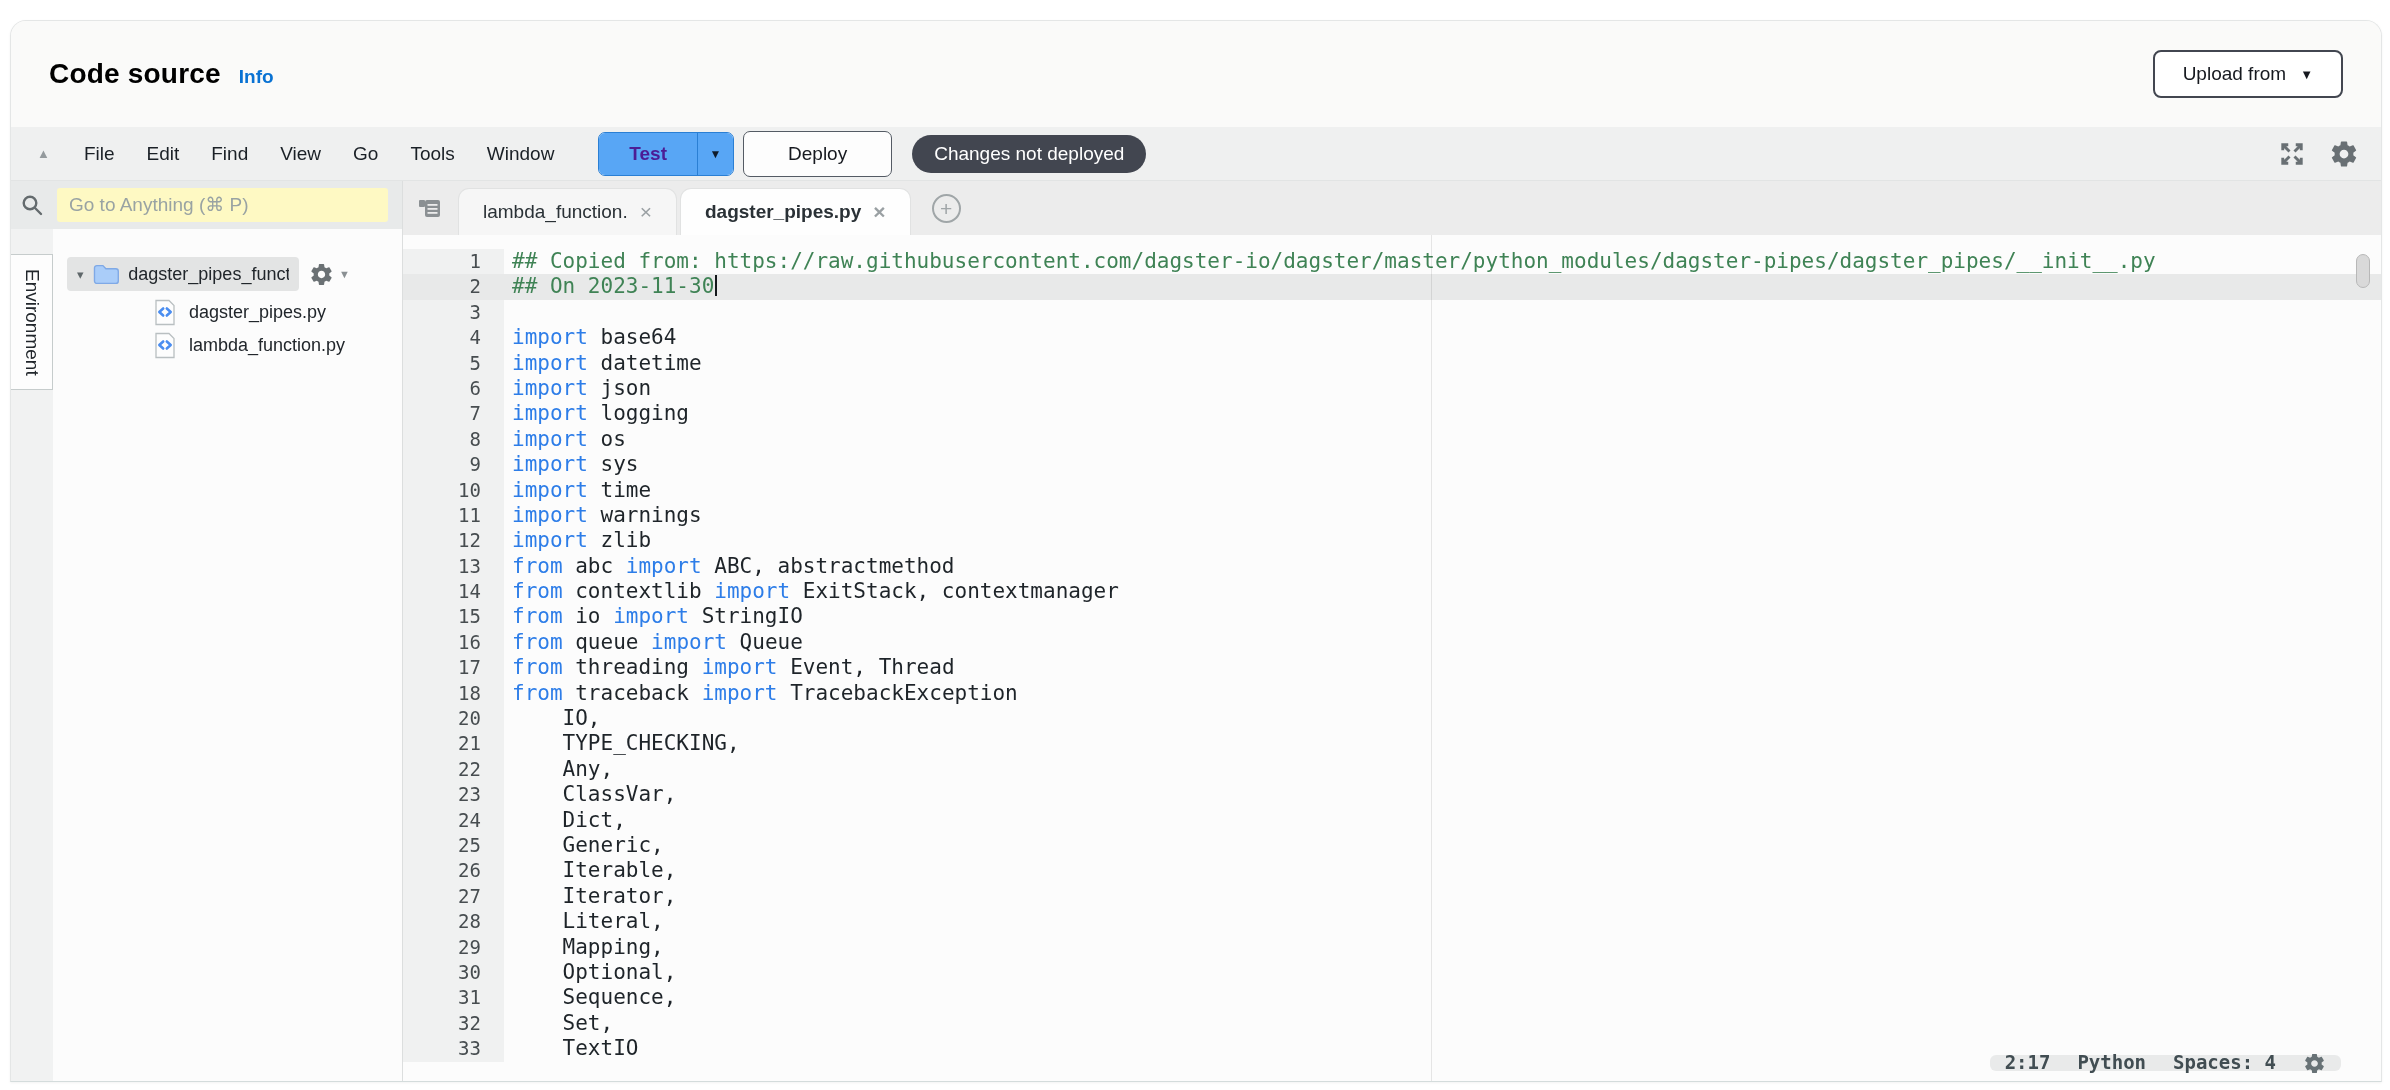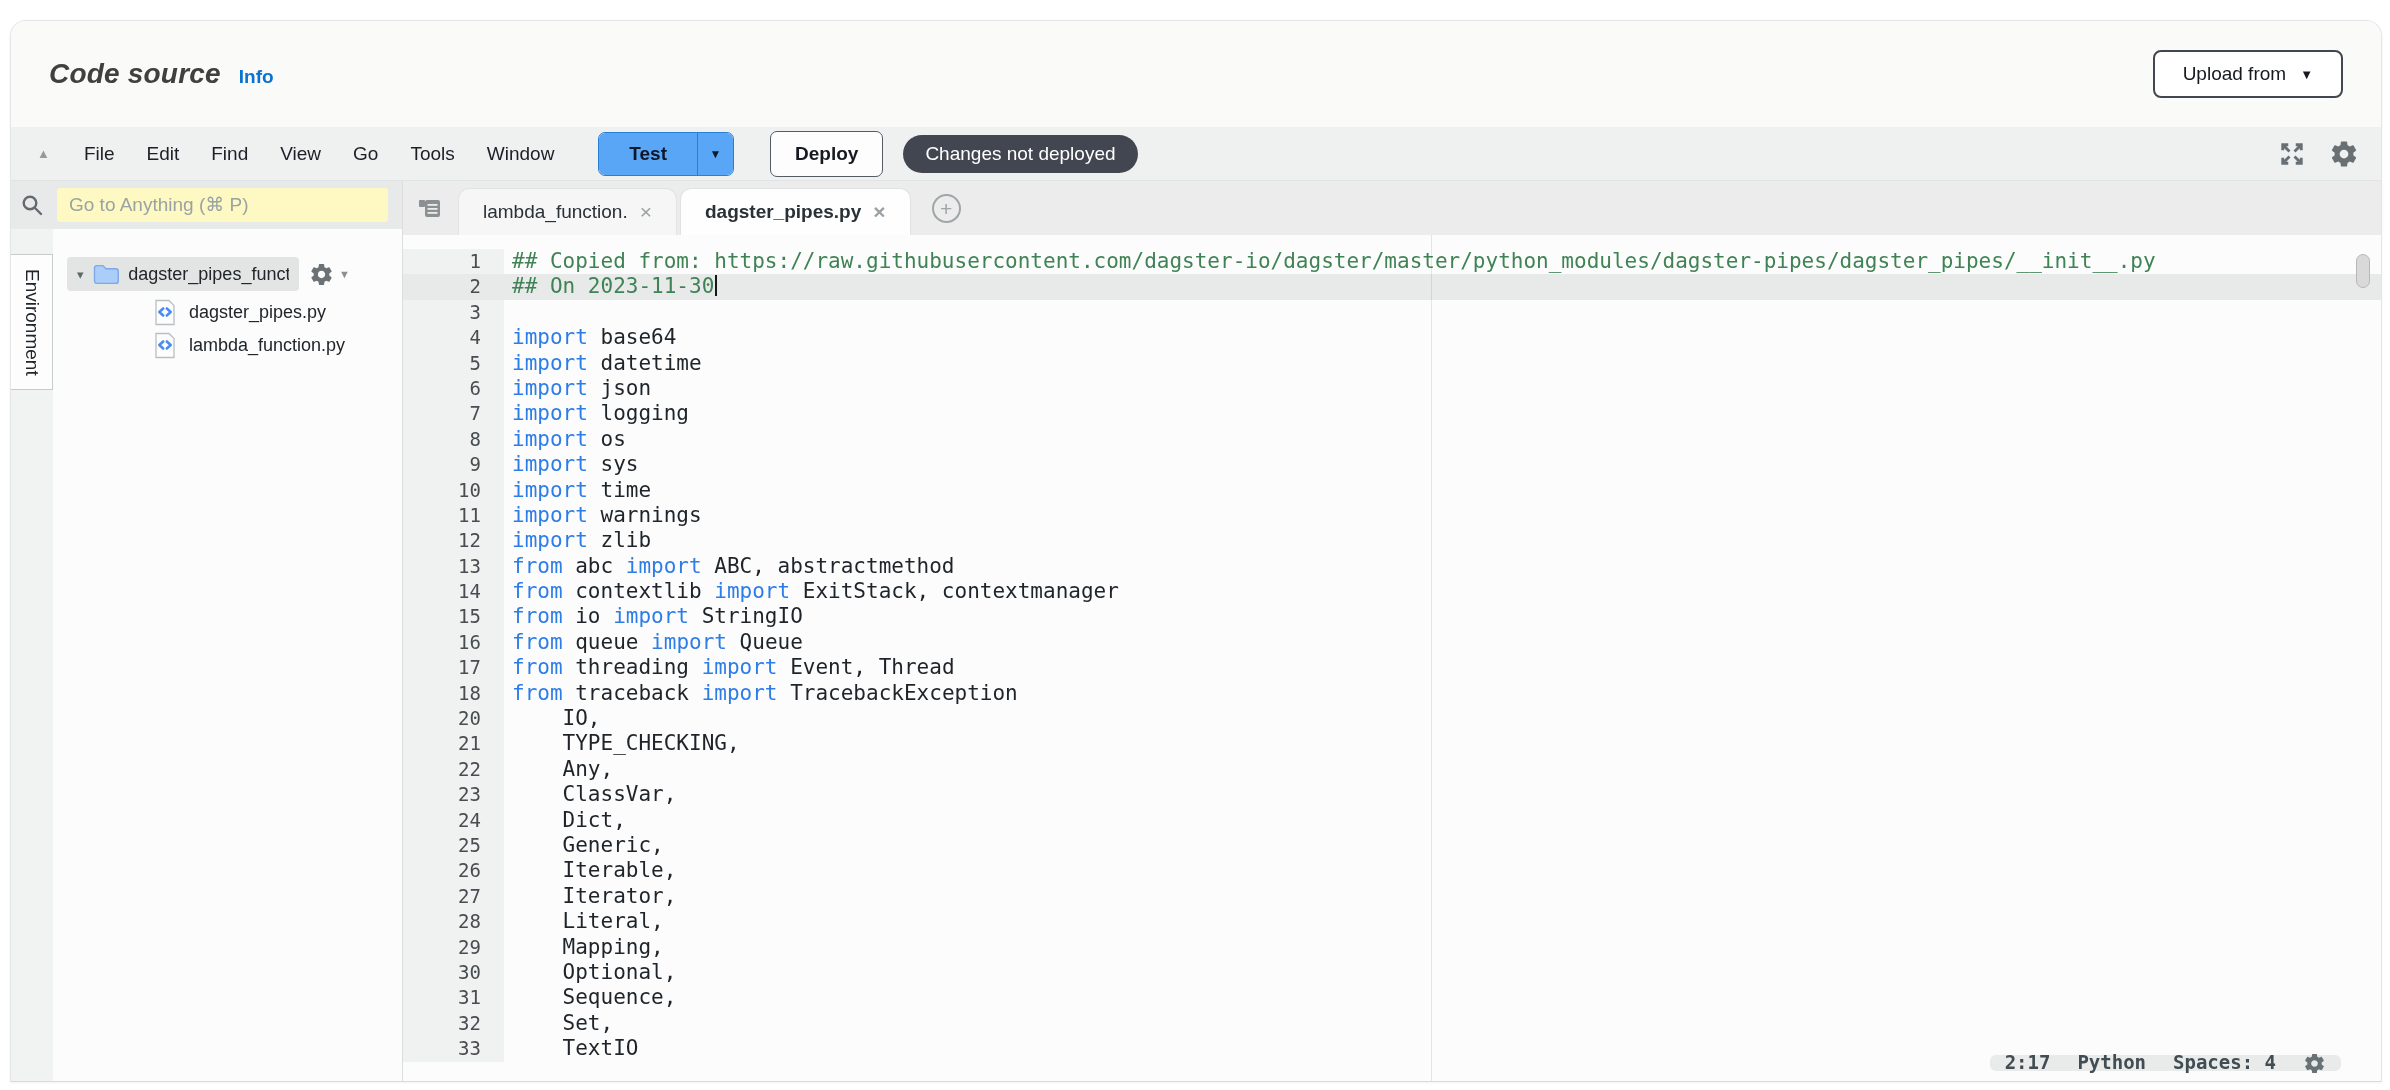--- a/index.html
+++ b/index.html
@@ -8,43 +8,43 @@
 
   .panel { position:absolute; left:10px; top:20px; width:2372px; height:1062px;
            background:#fbfbfa; border:1px solid #e4e6e6; border-bottom:1px solid #d4dcdc;
            border-radius:16px 16px 0 0; box-shadow:0 1px 3px rgba(0,0,0,.05); overflow:hidden;
            display:flex; flex-direction:column; }
 
   
   .panel-header { height:106px; flex:none; display:flex; align-items:center; padding:0 38px;
                   background:#fafaf9; }
   .title-wrap { display:flex; align-items:baseline; gap:18px; }
-  .page-title { font-size:28px; font-weight:bold; color:#404040; letter-spacing:.2px;font-style:italic; }
+  .page-title { font-size:28px; font-weight:bold; color:#000000; letter-spacing:.2px; }
   .info-link { font-size:19px; font-weight:bold; color:var(--c-accent_blue); text-decoration:none; cursor:pointer; }
   .hdr-spacer { flex:1; }
   .btn-upload { display:flex; align-items:center; gap:14px; height:48px; padding:0 28px;
                 background:#fff; border:2px solid #424650; border-radius:8px;
                 font-size:19px; font-weight:normal; color:#16191f; cursor:pointer;
                 font-family:inherit; }
   .caret-down { font-size:13px; color:#16191f; }
 
   
   .menubar { height:54px; flex:none; display:flex; align-items:center; background:#eff0f0;
              border-bottom:1px solid #e2e4e4; padding:0 22px 0 26px; }
   .collapse-tri { font-size:13px; color:#949a9d; margin-right:18px; cursor:pointer; }
   .menu-items { display:flex; align-items:center; }
   .menu-item { font-size:19px; color:#1a2026; padding:0 16px; cursor:pointer; }
   .split-btn { display:flex; margin-left:28px; height:44px; border:1px solid var(--c-test_button_border);
                border-radius:7px; overflow:hidden; }
   .split-main { background:var(--c-test_button_bg); border:none; font-family:inherit;
-                font-size:19px; font-weight:bold; color:#0f172a; padding:0 30px; cursor:pointer; }
+                font-size:19px; font-weight:bold; color:#4c1d95; padding:0 30px; cursor:pointer; }
   .split-arrow { background:var(--c-test_button_bg); border:none; border-left:1px solid var(--c-test_button_border);
                  width:36px; font-size:12px; color:#0f1b2a; cursor:pointer; }
-  .btn-deploy { height:46px; margin-left:36px; padding:0 24px; background:#fdfdfd;
-                border:1px solid #545b64; border-radius:7px; font-size:19px; font-weight:bold;
+  .btn-deploy { height:46px; margin-left:9px; padding:0 44px; background:#fdfdfd;
+                border:1px solid #545b64; border-radius:7px; font-size:19px; font-weight:normal;
                 color:#16191f; cursor:pointer; font-family:inherit; }
   .badge { height:38px; margin-left:20px; display:flex; align-items:center; padding:0 22px;
            background:var(--c-badge_bg); color:#fff; font-size:19px; border-radius:19px; }
   .menubar-right { margin-left:auto; display:flex; align-items:center; gap:22px; }
   .mb-icon { width:30px; height:30px; cursor:pointer; display:block; }
 
   
   .content { flex:1; display:flex; position:relative; min-height:0; }
 
   .rail { width:42px; flex:none; background:#f1f2f2; position:relative; }

